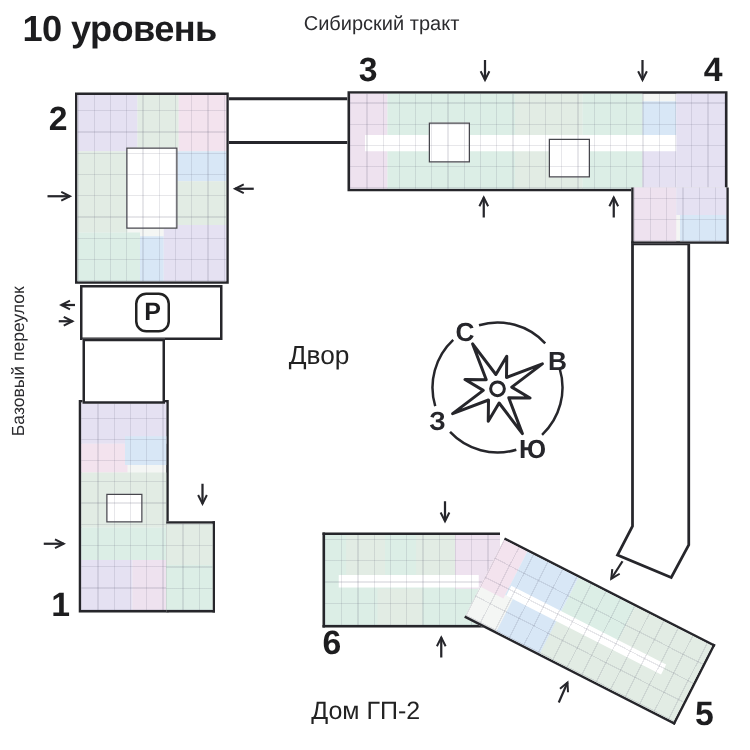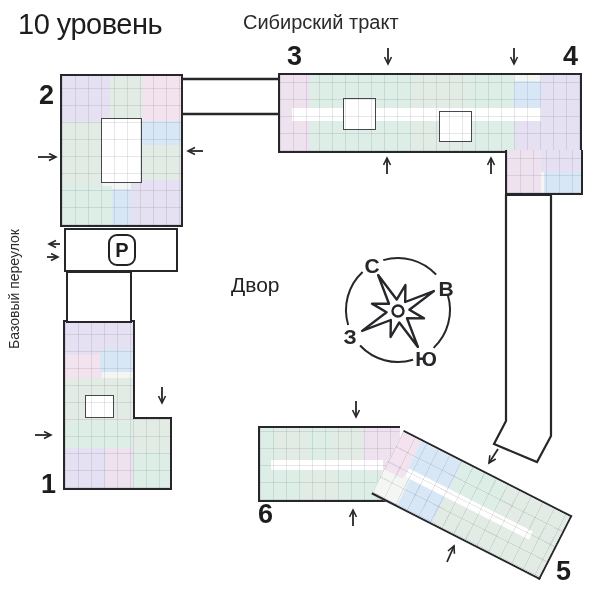--- a/index.html
+++ b/index.html
@@ -1,20 +1,20 @@
 <!DOCTYPE html>
 <html><head>
 <meta charset="utf-8">
 <style>
   html,body{margin:0;padding:0;background:#fff;}
   body{font-family:"Liberation Sans", sans-serif;color:#1d1d1f;}
   .canvas{position:relative;width:600px;height:600px;background:#fff;overflow:hidden;}
 
-  .page-title{position:absolute;left:18px;top:8px;font-size:29px;font-weight:400;letter-spacing:-0.5px;z-index:5;text-align:right;}
-  .street-top{position:absolute;left:243px;top:11px;font-size:20px;color:#2b2b2e;z-index:5;}
+  .page-title{position:absolute;left:18px;top:8px;font-size:29px;font-weight:700;letter-spacing:-0.5px;z-index:5;text-align:right;}
+  .street-top{position:absolute;left:243px;top:11px;font-size:16px;color:#2b2b2e;z-index:5;}
   .street-left{position:absolute;left:-66px;top:281px;width:160px;text-align:center;font-size:14px;color:#2b2b2e;transform:rotate(-90deg);z-index:5;}
   .courtyard{position:absolute;left:231px;top:233px;font-size:21px;color:#222;z-index:5;margin-top:40px;}
   .house-name{position:absolute;left:249px;top:558px;font-size:20px;color:#222;z-index:5;}
   .bnum{position:absolute;font-size:27px;font-weight:700;z-index:6;}
 
   .bldg{position:absolute;box-sizing:border-box;border:2.5px solid #26262b;background:#f4f6f4;z-index:2;}
   .bldg::after{content:"";position:absolute;inset:0;pointer-events:none;
     background:
       repeating-linear-gradient(90deg, rgba(70,70,95,0.13) 0 1px, transparent 1px 13px),
       repeating-linear-gradient(0deg, rgba(70,70,95,0.13) 0 1px, transparent 1px 17px);}
@@ -138,20 +138,21 @@
     <div class="picon">
       <span>P</span>
     </div>
   </div>
   <div id="pk2" class="pkblock"></div>
 
   <div class="page-title">10 уровень</div>
   <div class="street-top">Сибирский тракт</div>
   <div class="street-left">Базовый переулок</div>
   <div class="courtyard">Двор</div>
+  <div class="house-name">Дом ГП-2</div>
 
   <div class="bnum" style="left:39px;top:80px">2</div>
   <div class="bnum" style="left:287px;top:41px">3</div>
   <div class="bnum" style="left:563px;top:41px">4</div>
   <div class="bnum" style="left:41px;top:469px">1</div>
   <div class="bnum" style="left:258px;top:499px">6</div>
   <div class="bnum" style="left:556px;top:556px">5</div>
 
   <svg class="compass" width="124" height="124" viewBox="0 0 124 124">
     <circle cx="62" cy="62" r="52" fill="none" stroke="#26262b" stroke-width="2" stroke-dasharray="57.7 24" transform="rotate(-17 62 62)"></circle>

